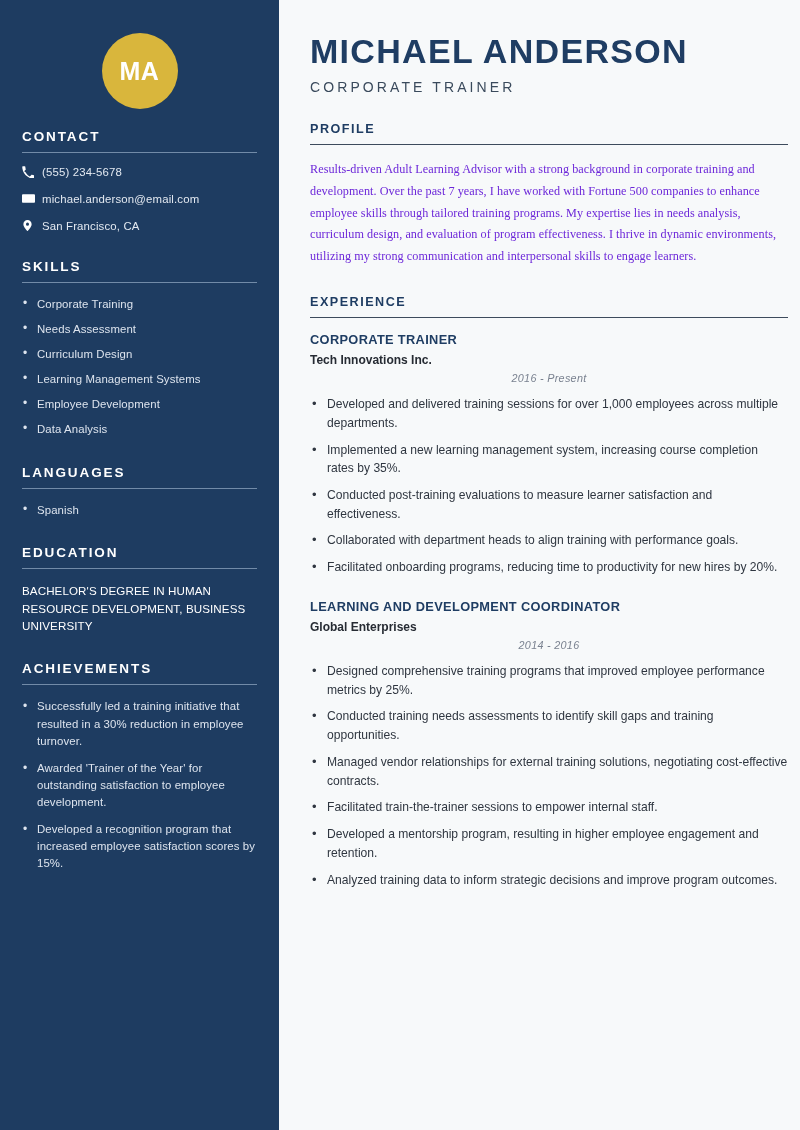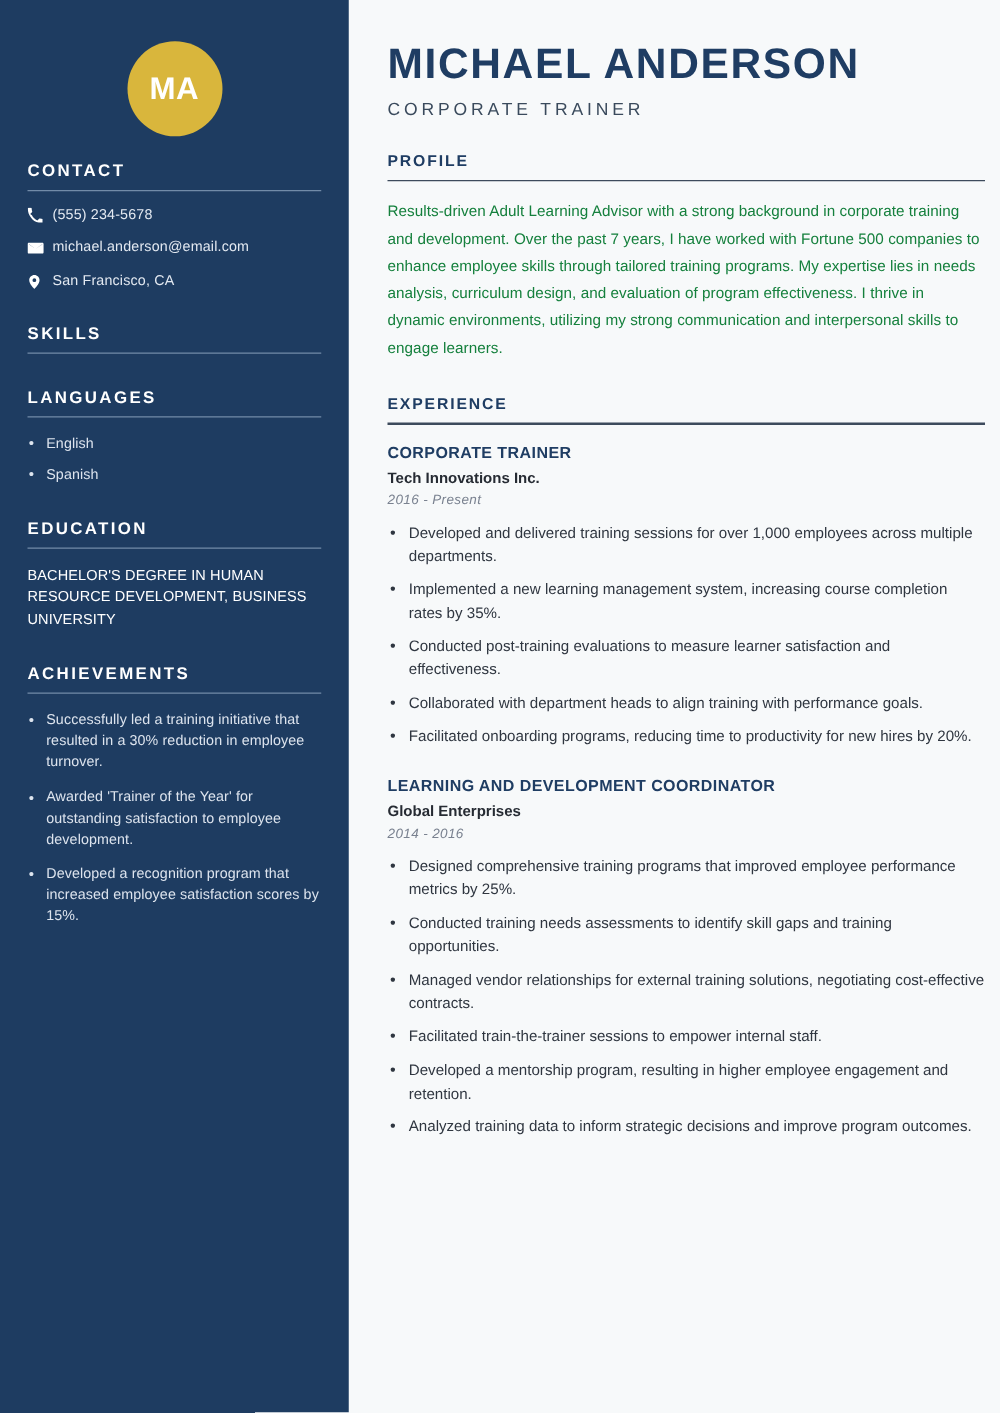--- a/index.html
+++ b/index.html
@@ -28,21 +28,21 @@
     display:flex; align-items:center; justify-content:center;
     color:#ffffff; font-size:25px; font-weight:bold; letter-spacing:0.5px;
   }
   .side-section { margin-top:27px; }
   .side-section.first { margin-top:20px; }
   .side-h {
     font-size:13.5px; font-weight:bold; letter-spacing:1.9px;
     color:#ffffff; text-transform:uppercase;
   }
   .side-rule { height:1px; background:#8fa6c0; margin-top:8px; margin-bottom:13px; opacity:.75; }
-  .contact-row { display:flex; align-items:flex-start; margin-bottom:14px; }
+  .contact-row { display:flex; align-items:flex-end; margin-bottom:14px; }
   .contact-ico { width:20px; flex:0 0 20px; display:flex; align-items:center; justify-content:flex-start; }
   .contact-ico svg { fill:#ffffff; display:block; }
   .contact-txt { font-size:11.4px; color:#e3e9f1; letter-spacing:.15px; }
   ul.side-list { list-style:none; }
   ul.side-list li {
     position:relative; padding-left:15px; margin-bottom:8.5px;
     font-size:11.4px; color:#dde4ee; line-height:1.45; letter-spacing:.1px;
   }
   ul.side-list li::before {
     content:"•"; position:absolute; left:1px; top:-1px; color:#dde4ee; font-size:12px;
@@ -63,30 +63,30 @@
     margin-top:9px; font-size:14px; color:#3a4a5c;
     letter-spacing:3.1px; text-transform:uppercase;
   }
   .main-section { margin-top:27px; }
   .main-h {
     font-size:12.6px; font-weight:bold; color:#1f3d63;
     letter-spacing:1.5px; text-transform:uppercase;
   }
   .main-rule { height:1.4px; background:#3d4b5c; margin-top:8px; margin-bottom:14px; }
   .profile-txt {
-    font-size:12.2px; line-height:1.78; color:#15803d; letter-spacing:.05px;
+    font-size:12.2px; line-height:1.78; color:#6d28d9; letter-spacing:.05px;font-family:Liberation Serif, serif;
   }
   .job { margin-bottom:4px; }
   .job + .job { margin-top:22px; }
   .job-title {
     font-size:12.8px; font-weight:bold; color:#1f3d63;
     letter-spacing:.35px; text-transform:uppercase;
   }
   .job-company { margin-top:6px; font-size:12px; font-weight:bold; color:#262b33; }
-  .job-dates { margin-top:5px; font-size:10.8px; font-style:italic; color:#7a8290; letter-spacing:.3px; }
+  .job-dates { margin-top:5px; font-size:10.8px; font-style:italic; color:#7a8290; letter-spacing:.3px;text-align:center; }
   ul.job-bullets { list-style:none; margin-top:11px; }
   ul.job-bullets li {
     position:relative; padding-left:17px; margin-bottom:8px;
     font-size:12.1px; line-height:1.55; color:#2f3640;
   }
   ul.job-bullets li::before {
     content:"•"; position:absolute; left:2px; top:-1px; color:#2f3640; font-size:13px;
   }
 </style>
 </head>
@@ -131,27 +131,34 @@
               <path d="M12 0C7 0 3 4 3 9c0 6.7 9 15 9 15s9-8.3 9-15c0-5-4-9-9-9zm0 12.3A3.3 3.3 0 1 1 12 5.7a3.3 3.3 0 0 1 0 6.6z"></path>
             </svg>
         </span>
         <span class="contact-txt">San Francisco, CA</span>
       </div>
     </section>
 
     <section class="side-section">
       <div class="side-h">SKILLS</div>
       <div class="side-rule"></div>
+      <ul class="side-list">
+        <li>Corporate Training</li>
+        <li>Needs Assessment</li>
+        <li>Curriculum Design</li>
+        <li>Learning Management Systems</li>
+        <li>Employee Development</li>
+        <li>Data Analysis</li>
+      </ul>
     </section>
 
     <section class="side-section">
       <div class="side-h">LANGUAGES</div>
       <div class="side-rule"></div>
       <ul class="side-list tight">
-        <li>English</li>
         <li>Spanish</li>
       </ul>
     </section>
 
     <section class="side-section">
       <div class="side-h">EDUCATION</div>
       <div class="side-rule"></div>
       <div class="edu-item">BACHELOR'S DEGREE IN HUMAN RESOURCE DEVELOPMENT, BUSINESS UNIVERSITY</div>
     </section>
 

